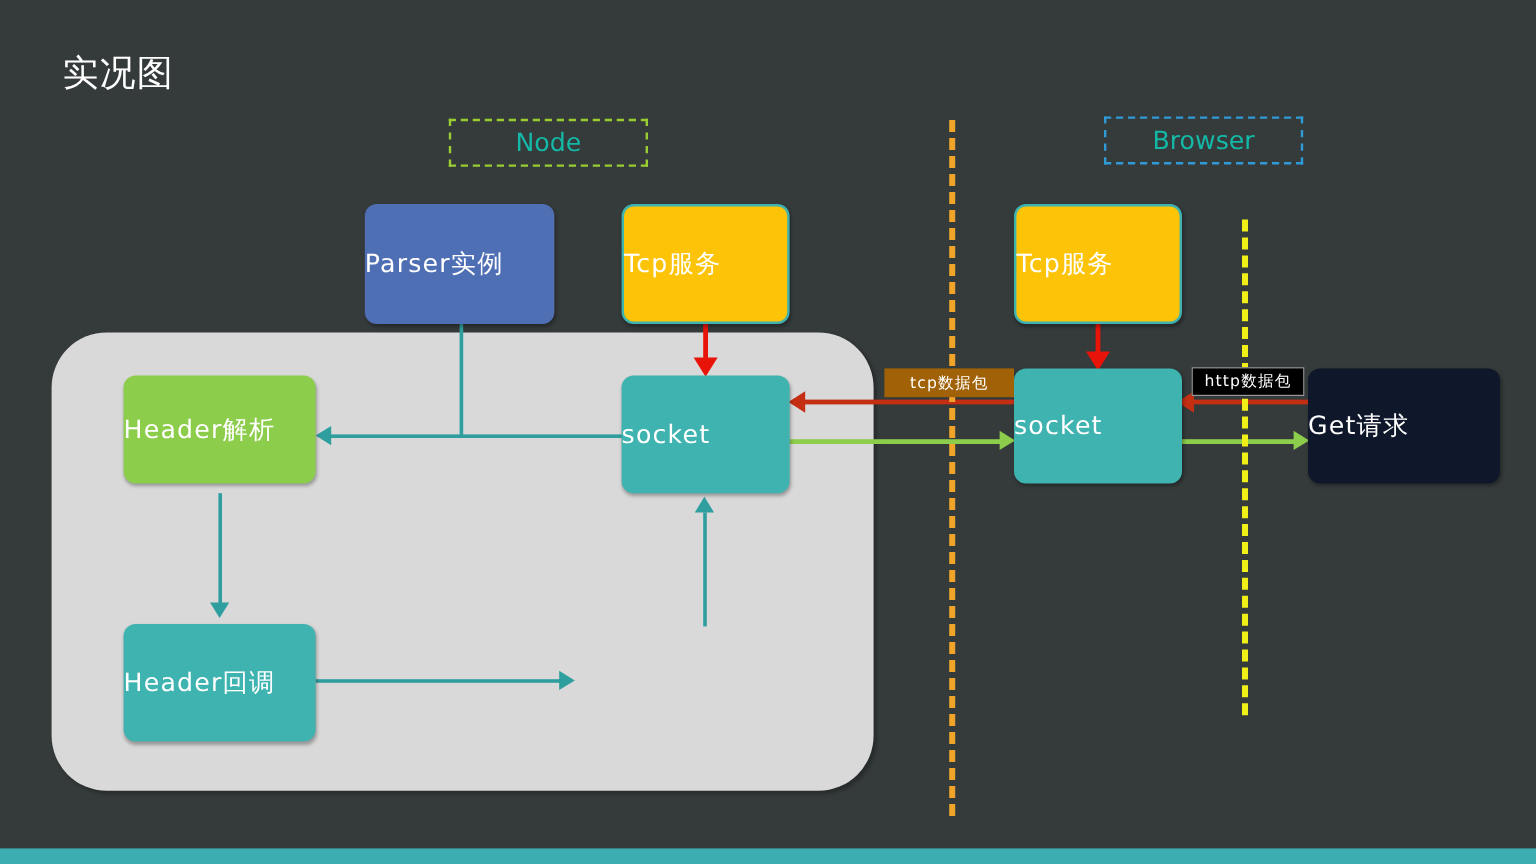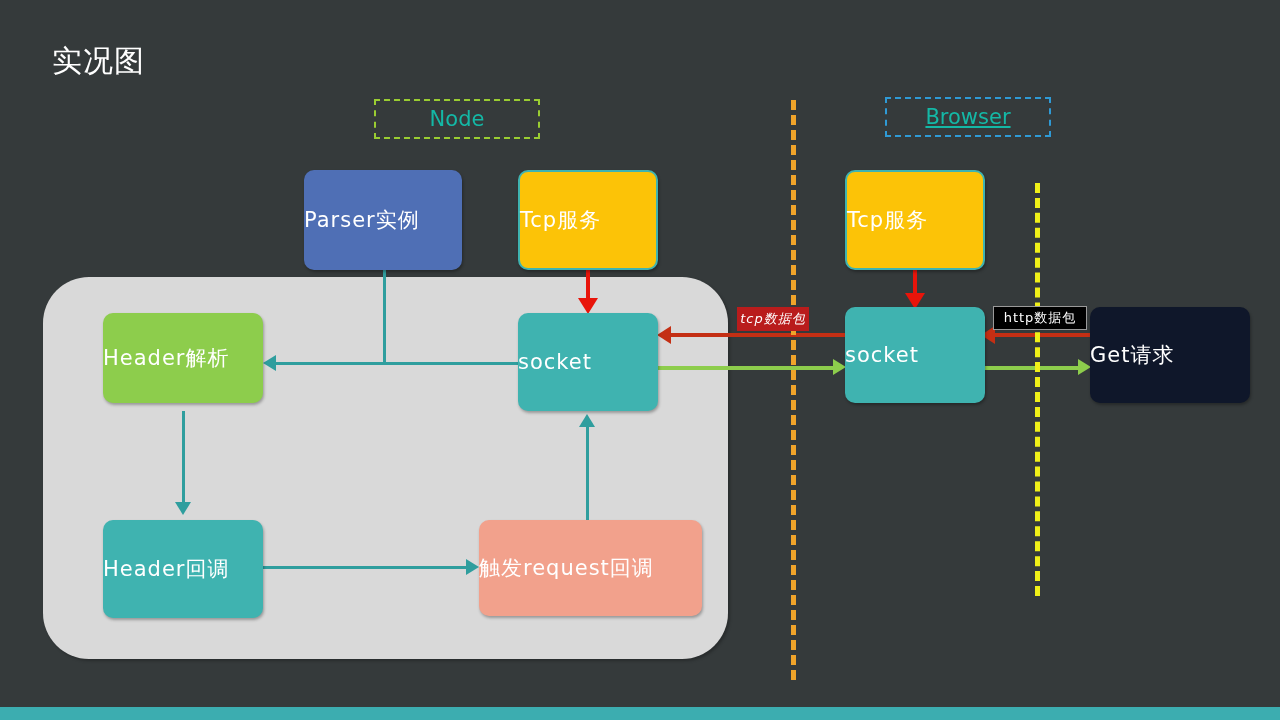--- a/index.html
+++ b/index.html
@@ -34,22 +34,22 @@
     display: flex;
     align-items: center;
     justify-content: center;
     font-size: 21px;
     color: #14b8a6;
     box-sizing: border-box;
     background: transparent;
   }
   .zone-node    { left: 374px; top: 84px;  width: 166px; height: 40px;
                   border: 2px dashed #9acd32; }
-  .zone-browser { left: 885px; top: 82px;  width: 166px; height: 40px;
-                  border: 2px dashed #2f9ad6; text-decoration: underline; }
+  .zone-browser { left: 920px; top: 82px;  width: 166px; height: 40px;
+                  border: 2px dashed #2f9ad6; }
 
   
   .panel {
     position: absolute;
     left: 43px; top: 262px;
     width: 685px; height: 382px;
     background: #d9d9d9;
     border-radius: 46px;
     box-shadow: 2px 2px 3px rgba(0,0,0,0.25);
   }
@@ -125,22 +125,22 @@
   .tag {
     position: absolute;
     display: flex;
     align-items: center;
     justify-content: center;
     font-size: 13px;
     letter-spacing: 1px;
     white-space: nowrap;
     box-sizing: border-box;
   }
-  .tag-tcp  { left: 737px; top: 292px; width: 72px; height: 24px;
-              background: #b91c1c; color: #ffffff; font-style: italic; }
+  .tag-tcp  { left: 737px; top: 292px; width: 108px; height: 24px;
+              background: #a16207; color: #ffffff; }
   .tag-http { left: 993px; top: 291px; width: 94px; height: 24px;
               background: #000000; color: #ffffff; border: 1px solid #9a9a9a; }
 
   
   .bottom-bar {
     position: absolute;
     left: 0; bottom: 0;
     width: 1280px; height: 28px;
     background: #3cadb0;
   }
@@ -221,23 +221,20 @@
   </div>
 
   <div class="box box-get">
     <span>Get请求</span>
   </div>
 
   <div class="box box-hcb">
     <span>Header回调</span>
   </div>
 
-  <div class="box box-reqcb">
-    <span>触发request回调</span>
-  </div>
 
   <div class="tag tag-tcp">
     <span>tcp数据包</span>
   </div>
   <div class="tag tag-http">
     <span>http数据包</span>
   </div>
 
   <div class="bottom-bar"></div>
 

